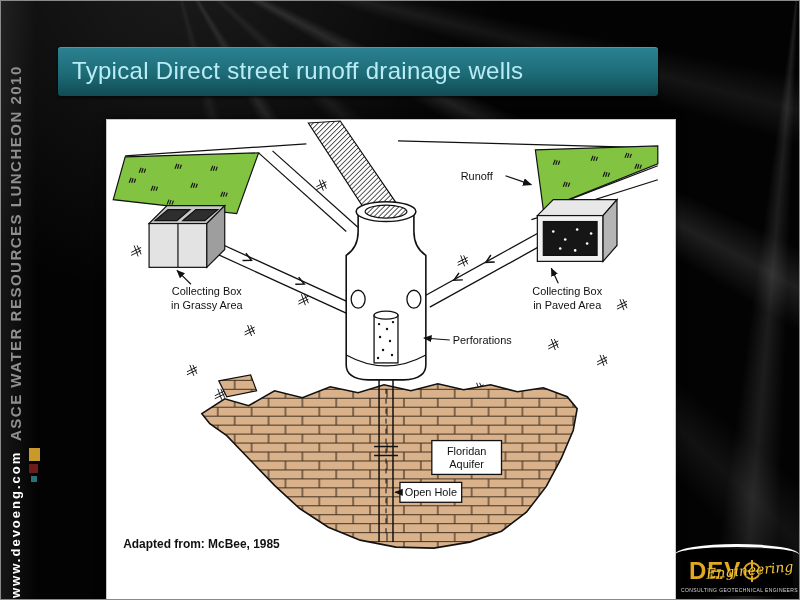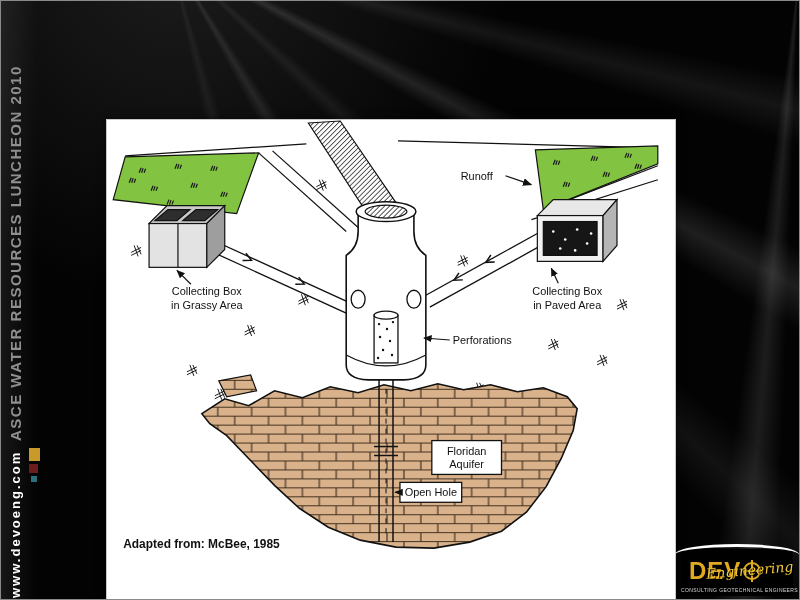--- a/index.html
+++ b/index.html
@@ -102,20 +102,23 @@
 <div class="slide">
   <div class="spine"></div>
 
   <div class="v-event">ASCE WATER RESOURCES LUNCHEON 2010</div>
   <div class="v-site">www.devoeng.com</div>
 
   <div class="sq sq-gold"></div>
   <div class="sq sq-maroon"></div>
   <div class="sq sq-teal"></div>
 
+  <div class="title-bar">
+    <div class="title-text">Typical Direct street runoff drainage wells</div>
+  </div>
 
   <div class="content-frame">
     <svg viewBox="0 0 570 450">
       <defs>
         <pattern id="brick" width="34" height="18" patternUnits="userSpaceOnUse">
           <rect width="34" height="18" fill="#d9b28c"></rect>
           <path d="M0,0.5 H34 M0,9.5 H34 M9,0.5 V9.5 M26,9.5 V18" stroke="#43311f" stroke-width="1.2" fill="none"></path>
         </pattern>
         <pattern id="diag" width="5" height="5" patternUnits="userSpaceOnUse">
           <path d="M0,5 L5,0" stroke="#111" stroke-width="1"></path>

